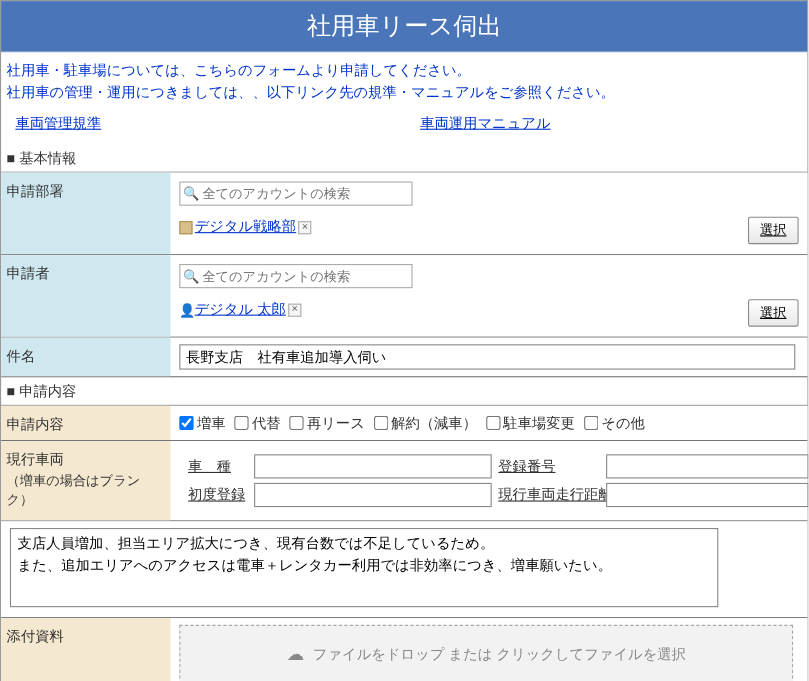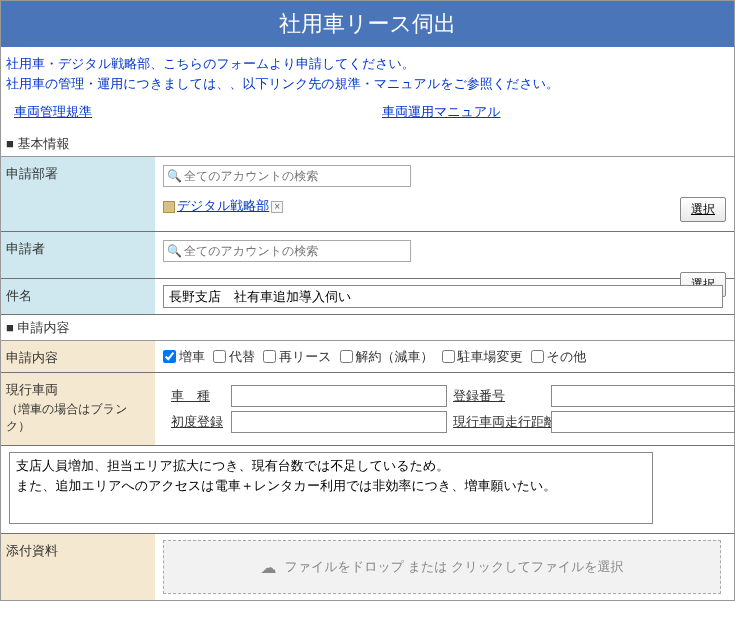--- a/index.html
+++ b/index.html
@@ -10,21 +10,21 @@
 .links-row { display: flex; padding: 8px 5px 10px 5px; }
 .links-row a { color: #0033cc; text-decoration: underline; cursor: pointer; }
 .link-left { margin-left: 8px; }
 .link-right { margin-left: 290px; }
 .section-title { padding: 4px 5px 3px 5px; font-size: 13px; border-bottom: 1px solid #999; }
 .form-row { display: flex; border-bottom: 1px solid #737373; background: #fff; }
 .form-row .label { width: 154px; background: #cfe8f0; padding: 8px 5px 5px 5px; font-size: 13px; color: #333; flex-shrink: 0; }
 .form-row .label.beige { background: #f5e8d0; }
 .form-row .label .sub { font-size: 12px; display:block; margin-top:2px;}
 .form-row .field { flex: 1; padding: 6px 8px; position: relative; }
-.search-input { width: 248px; padding: 3px 5px 3px 20px; border: 1px solid #aaa; font-size: 12px; color: #888; background: #fff; }
+.search-input { width: 212px; padding: 3px 5px 3px 20px; border: 1px solid #aaa; font-size: 12px; color: #888; background: #fff; }
 .search-wrap { position: relative; display: inline-block; }
 .search-wrap .mag { position: absolute; left: 4px; top: 4px; color: #888; font-size: 12px; pointer-events:none;}
 .chip-row { margin-top: 10px; }
 .chip-link { color: #0033cc; text-decoration: underline; cursor: pointer; font-size: 13px; }
 .chip-x { display:inline-block; border:1px solid #aaa; width:12px; height:12px; line-height:10px; text-align:center; font-size:10px; color:#666; cursor:pointer; margin-left:2px; vertical-align:middle; background:#f5f5f5;}
 .select-btn { position: absolute; right: 8px; top: 40px; border: 1px solid #888; background: linear-gradient(#fff,#e8e8e8); padding: 3px 10px; font-size: 12px; cursor: pointer; border-radius:2px;text-decoration:underline;}
 .field-row.account .field { padding-bottom: 16px; padding-top:8px;}
 .title-input { width: 560px; padding: 3px 5px; border: 1px solid #888; font-size: 13px; }
 .checks { display:flex; flex-wrap:wrap; gap:0; padding:6px 8px; }
 .chk { display:inline-flex; align-items:center; margin-right:8px; font-size:13px; }
@@ -36,21 +36,21 @@
 .dropzone { border:1px dashed #aaa; background:#f2f2f2; width:558px; height:54px; display:flex; align-items:center; justify-content:center; color:#888; font-size:13px; cursor:pointer; }
 .dropzone .cloud { margin-right:8px; font-size:16px; }
 .org-icon { display:inline-block; width:12px; height:12px; background:#d8c08a; border:1px solid #b09050; vertical-align:middle; margin-right:2px;}
 .person-icon { display:inline-block; width:12px; height:12px; vertical-align:middle; margin-right:2px; color:#c0954a; font-size:12px; line-height:12px;}
 </style>
 </head>
 <body>
 <div class="container">
   <div class="header">社用車リース伺出</div>
   <div class="intro">
-    <span>社用車・デジタル戦略部、こちらのフォームより申請してください。</span><br>
+    <span>社用車・駐車場については、こちらのフォームより申請してください。</span><br>
     <span>社用車の管理・運用につきましては、、以下リンク先の規準・マニュアルをご参照ください。</span>
   </div>
   <div class="links-row">
     <a class="link-left">車両管理規準</a>
     <a class="link-right">車両運用マニュアル</a>
   </div>
 
   <div class="section-title">■ <span>基本情報</span></div>
 
   <div class="form-row field-row account">
@@ -66,20 +66,23 @@
       <button class="select-btn">選択</button>
     </div>
   </div>
 
   <div class="form-row field-row account">
     <div class="label">申請者</div>
     <div class="field">
       <div class="search-wrap">
         <span class="mag">🔍</span>
         <input class="search-input" placeholder="全てのアカウントの検索" style="">
+      </div>
+      <div class="chip-row">
+        <span class="person-icon">👤</span><a class="chip-link">デジタル 太郎</a><span class="chip-x">×</span>
       </div>
       <button class="select-btn">選択</button>
     </div>
   </div>
 
   <div class="form-row">
     <div class="label">件名</div>
     <div class="field">
       <input class="title-input" value="長野支店　社有車追加導入伺い" style="">
     </div>

